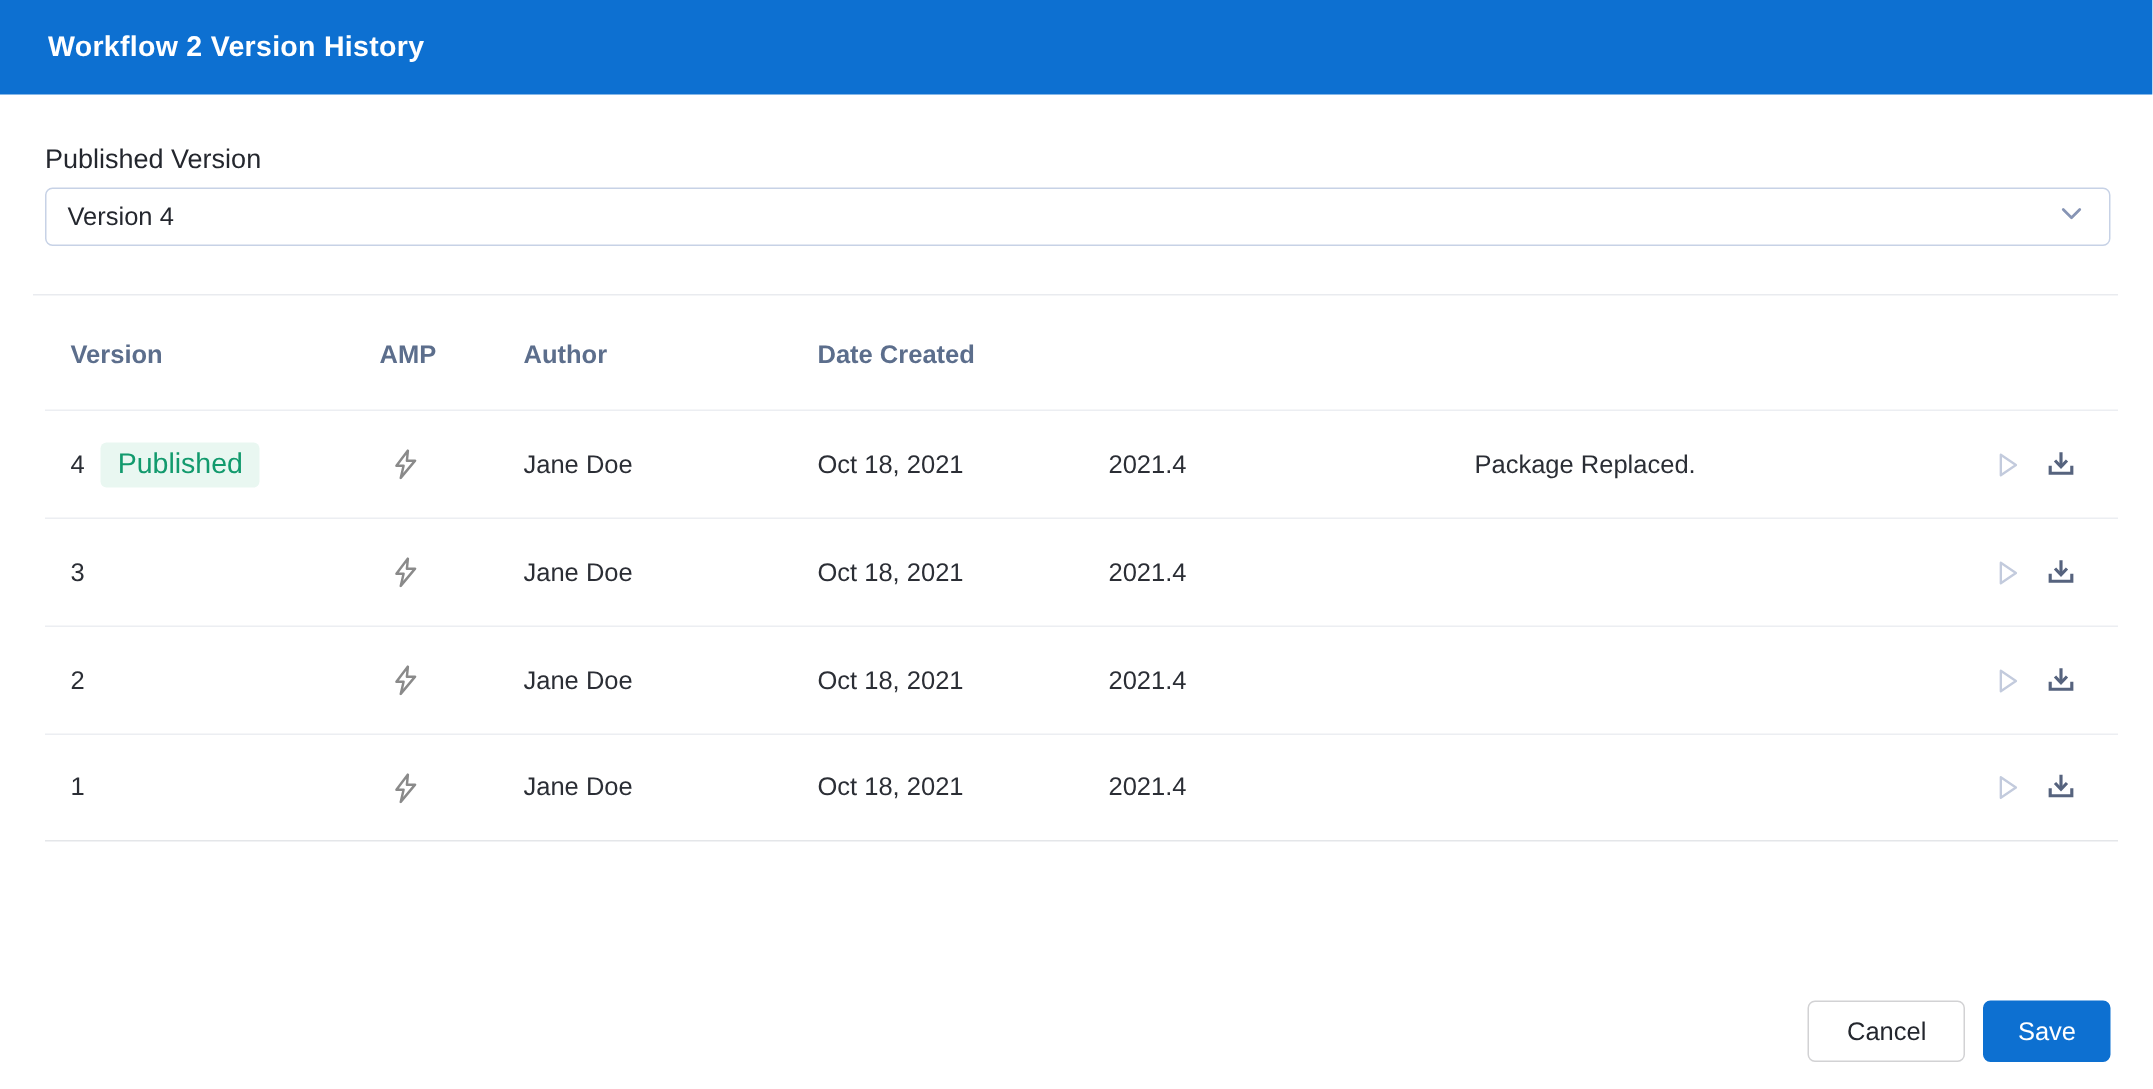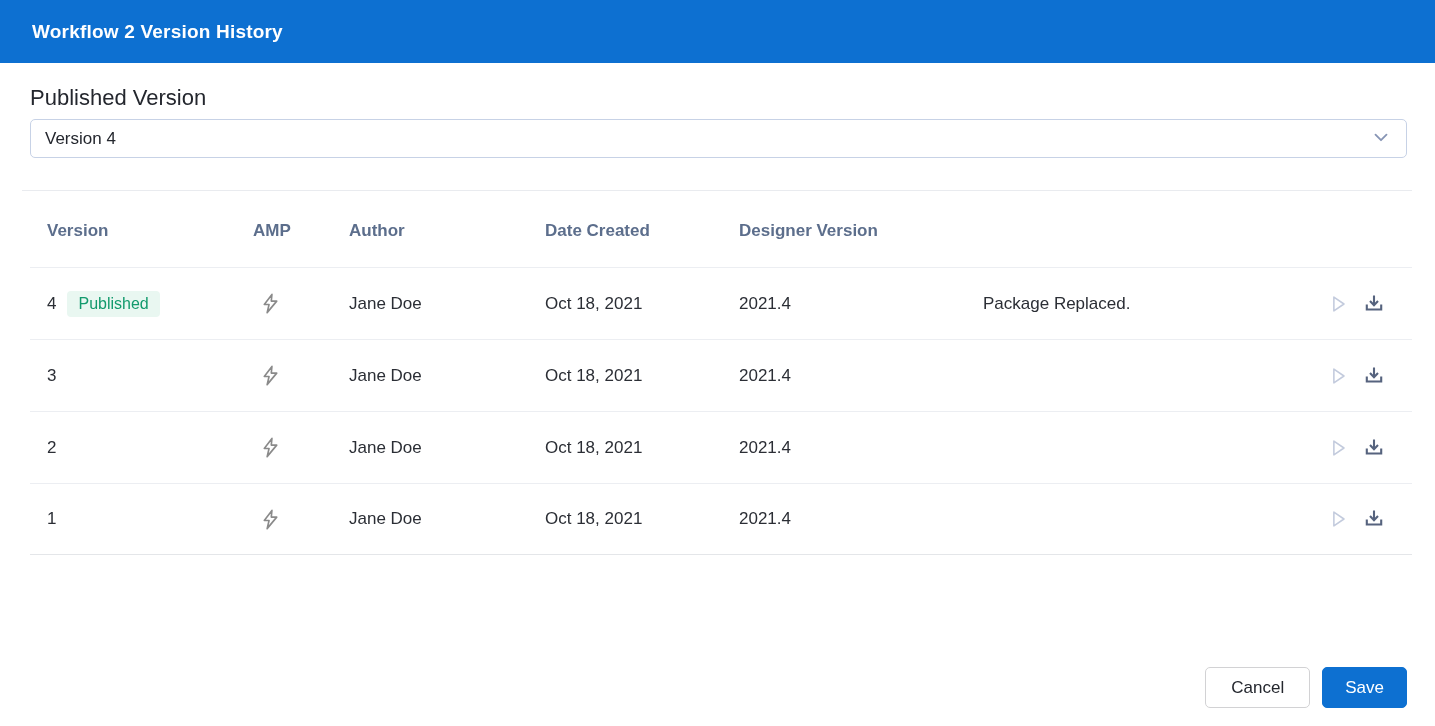--- a/index.html
+++ b/index.html
@@ -17,21 +17,21 @@
     display:flex; align-items:center;
     padding:0 32px;
   }
   .titlebar .title {
     color:#ffffff; font-size:19px; font-weight:700; letter-spacing:.2px;
   }
 
   
   .content { padding:0 28px 0 30px; }
   .field-label {
-    margin-top:22px; font-size:22px; color:#24272e;
+    margin-top:33px; font-size:18px; color:#24272e;
   }
   .select {
     margin-top:8px; height:39px;
     border:1px solid #c7d2e6; border-radius:5px;
     display:flex; align-items:center; justify-content:space-between;
     padding:16px 14px; cursor:pointer; background:#fff;
   }
   .select .value { font-size:17px; color:#24272e; }
 
   .section-divider {
@@ -49,21 +49,21 @@
   .trow > :first-child { padding-left:17px; }
   .thead {
     color:#5c6e8c; font-weight:700; font-size:17px;
   }
   .tbody-row { border-top:1px solid #eceef2; font-size:17px; color:#2b2e35; }
   .tbody-row:last-child { border-bottom:1px solid #e4e6e9; }
 
   .version-cell { display:flex; align-items:center; gap:11px; }
   .badge {
     background:#e9f7f1; color:#129a6d;
-    font-size:16px; padding:4px 11px; border-radius:4px;
+    font-size:19px; padding:4px 11px; border-radius:4px;
   }
   .amp-cell svg { display:block; margin-left:6px; }
   .actions-cell {
     display:flex; align-items:center; justify-content:flex-end;
     gap:13px; padding-right:26px;
   }
   .icon-btn { cursor:pointer; display:flex; align-items:center; }
 
   
   .footer {
@@ -107,21 +107,20 @@
 </div>
 
 <hr class="section-divider">
 
 <div class="table">
   <div class="trow thead">
     <div>Version</div>
     <div>AMP</div>
     <div>Author</div>
     <div>Date Created</div>
-    <div>Designer Version</div>
     <div></div>
   </div>
 
   <div class="trow tbody-row">
     <div class="version-cell">
       <span>4</span>
       <span class="badge">Published</span>
     </div>
     <div class="amp-cell">
       <svg width="23" height="23" viewBox="0 0 24 24" fill="none" stroke="#8a8a8a" stroke-width="1.7" stroke-linejoin="round">

